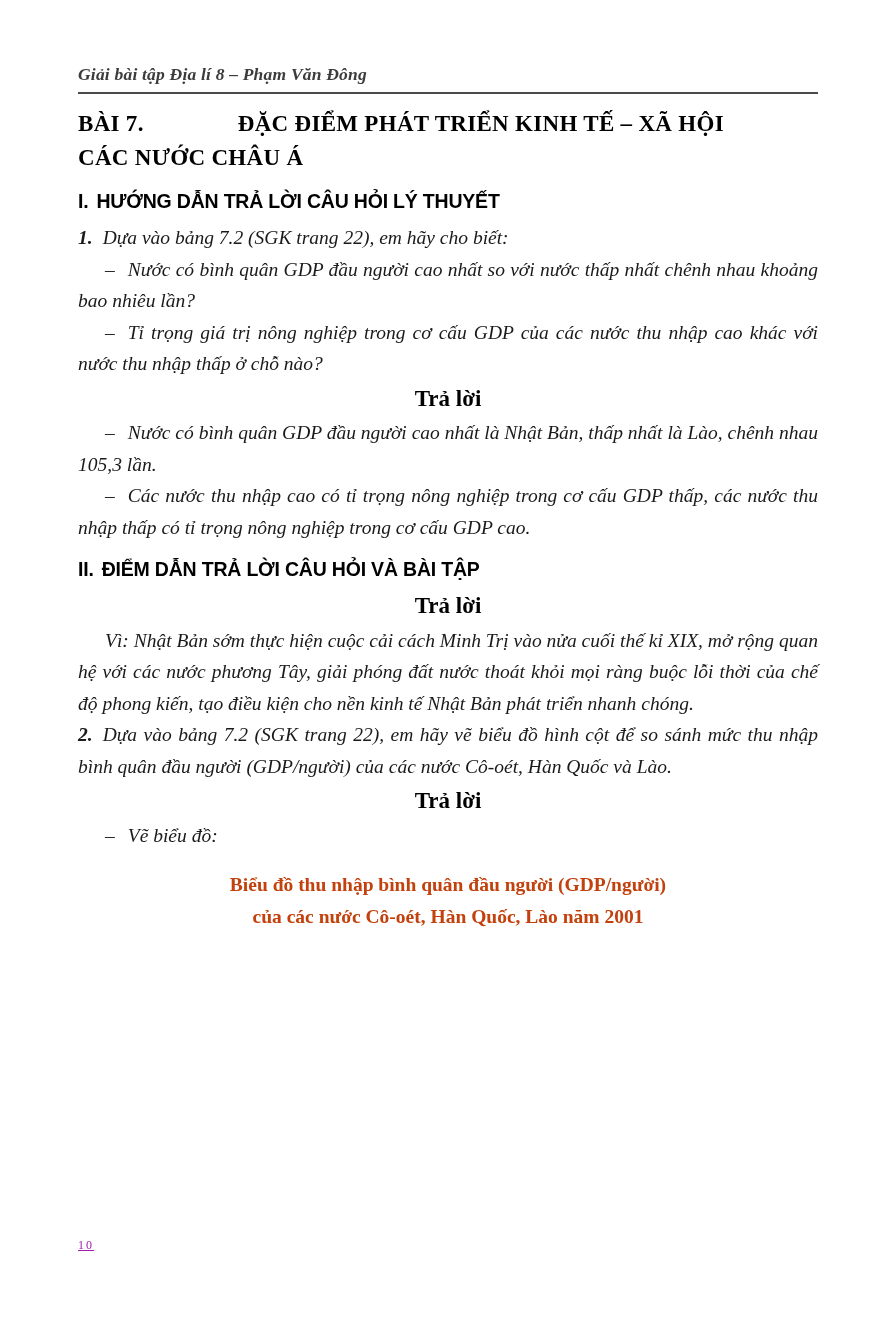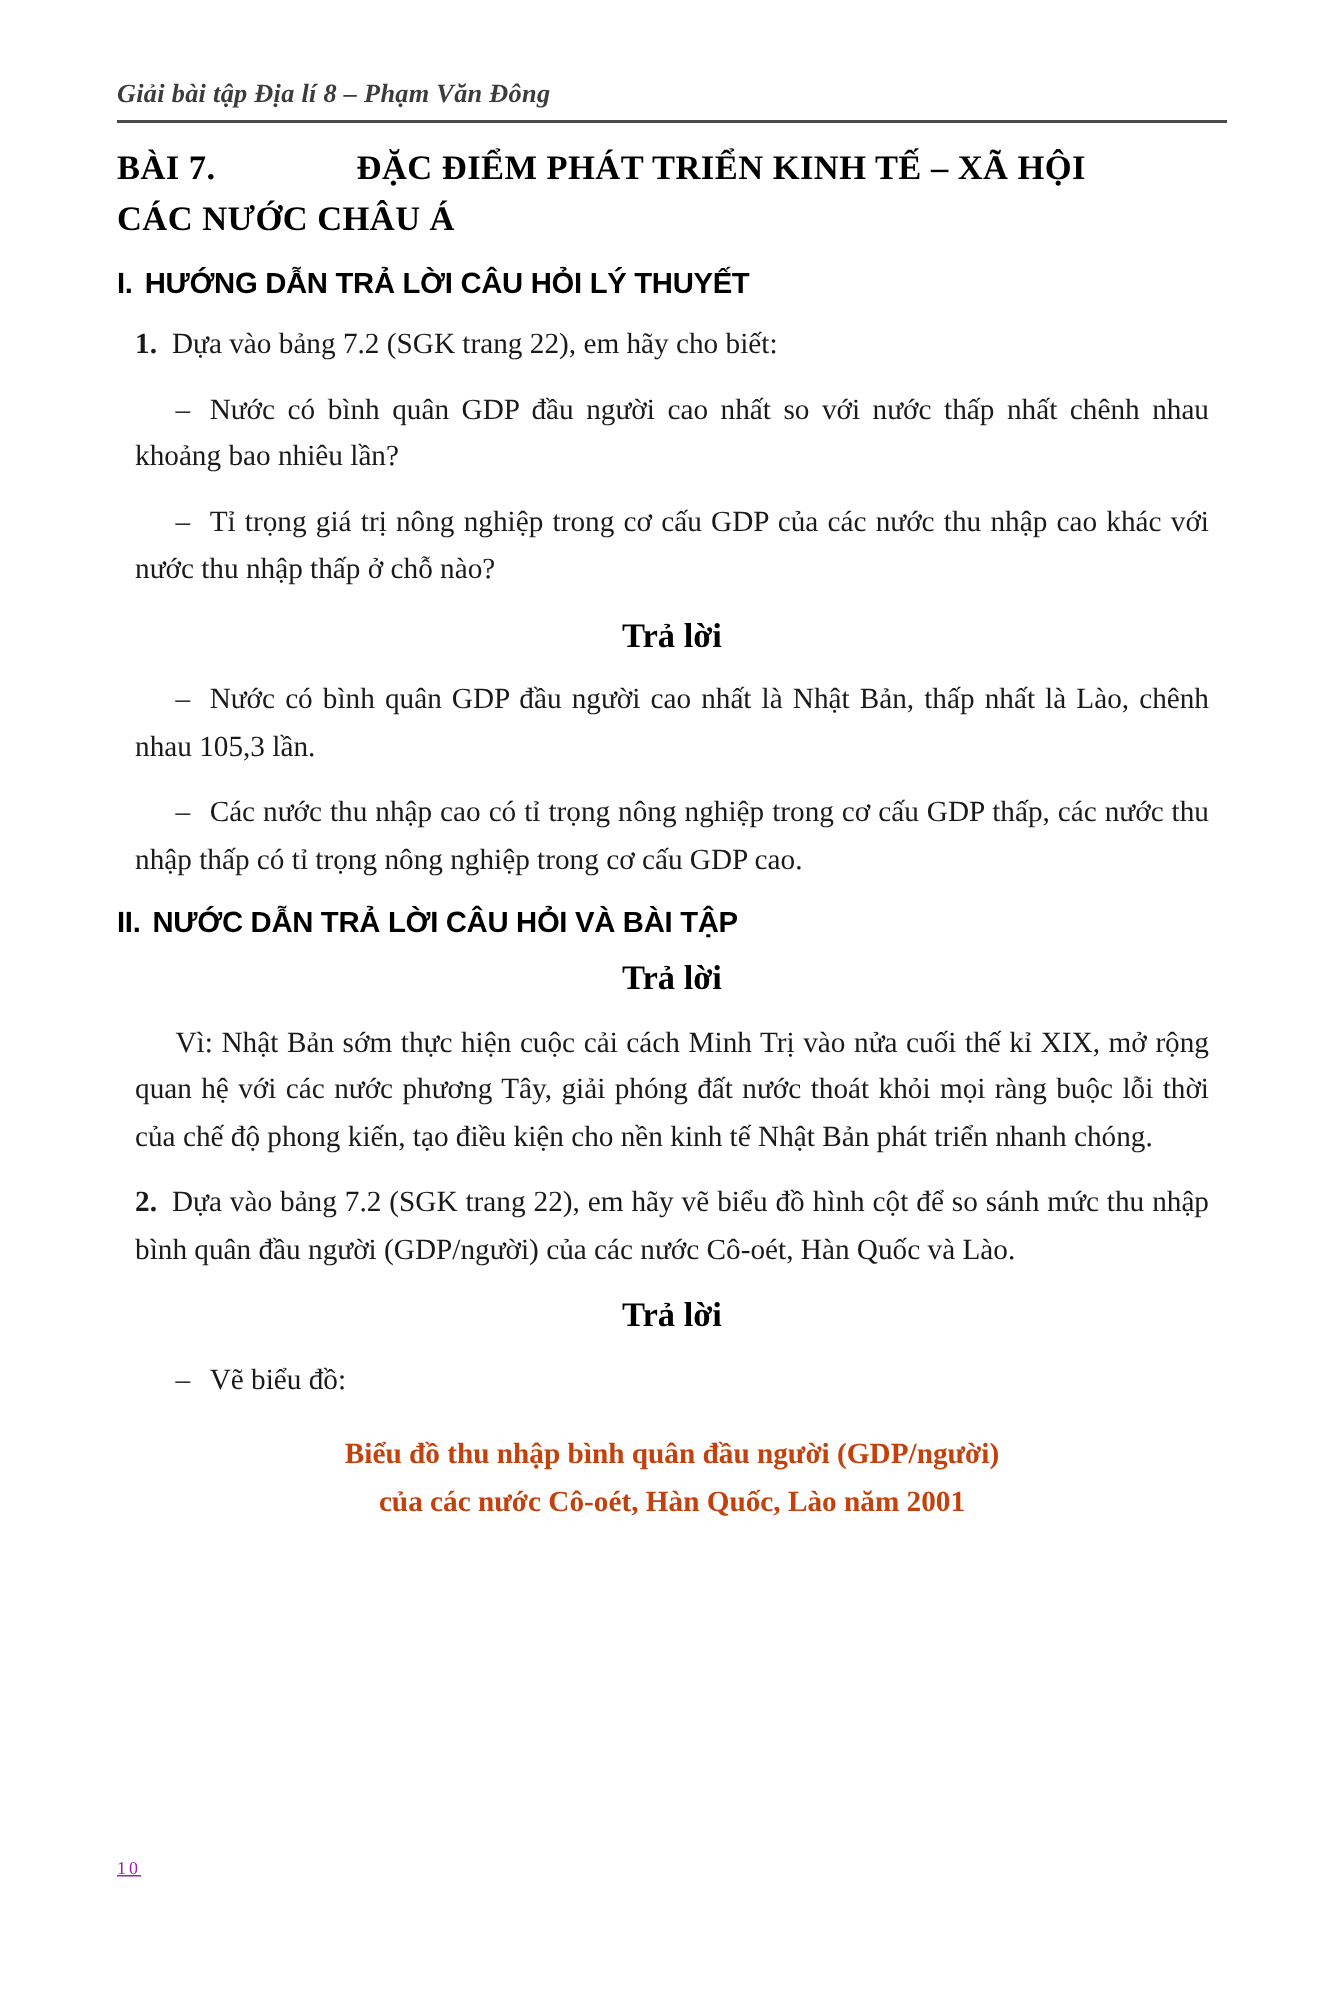--- a/index.html
+++ b/index.html
@@ -8,21 +8,21 @@
     height: 1328px;
     background: #ffffff;
     color: #1a1a1a;
     font-family: "Liberation Serif", "DejaVu Serif", serif;
     position: relative;
     overflow: hidden;
   }
   .page {
     position: absolute;
     left: 78px;
-    top: 0;
+    top: 12px;
     width: 740px;
   }
   
   .running-header {
     margin-top: 52px;
     font-family: "Liberation Serif", serif;
     font-weight: bold;
     font-style: italic;
     font-size: 17.5px;
     color: #3c3c3c;
@@ -63,21 +63,22 @@
     margin-top: 13px;
     margin-bottom: 8px;
     letter-spacing: -0.2px;
   }
   .section-heading .numeral { margin-right: 8px; }
   
   .para {
     font-size: 19.5px;
     line-height: 31.5px;
     text-align: justify;
-    margin: 12px;
+    margin: 0;
+    font-style: italic;
   }
   .para.indent { text-indent: 27px; }
   .q-number {
     font-weight: bold;
     margin-right: 10px;
   }
   .dash { margin-right: 13px; }
   
   .answer-heading {
     text-align: center;
@@ -141,21 +142,21 @@
 
   <p class="para indent">
     <span class="dash">–</span><span>Nước có bình quân GDP đầu người cao nhất là Nhật Bản, thấp nhất là Lào, chênh nhau 105,3 lần.</span>
   </p>
 
   <p class="para indent">
     <span class="dash">–</span><span>Các nước thu nhập cao có tỉ trọng nông nghiệp trong cơ cấu GDP thấp, các nước thu nhập thấp có tỉ trọng nông nghiệp trong cơ cấu GDP cao.</span>
   </p>
 
   <div class="section-heading">
-    <span class="numeral">II.</span><span>NƯỚC DẪN TRẢ LỜI CÂU HỎI VÀ BÀI TẬP</span>
+    <span class="numeral">II.</span><span>ĐIỂM DẪN TRẢ LỜI CÂU HỎI VÀ BÀI TẬP</span>
   </div>
 
 
   <div class="answer-heading">Trả lời</div>
 
   <p class="para indent">Vì: Nhật Bản sớm thực hiện cuộc cải cách Minh Trị vào nửa cuối thế kỉ XIX, mở rộng quan hệ với các nước phương Tây, giải phóng đất nước thoát khỏi mọi ràng buộc lỗi thời của chế độ phong kiến, tạo điều kiện cho nền kinh tế Nhật Bản phát triển nhanh chóng.</p>
 
   <p class="para">
     <span class="q-number">2.</span><span>Dựa vào bảng 7.2 (SGK trang 22), em hãy vẽ biểu đồ hình cột để so sánh mức thu nhập bình quân đầu người (GDP/người) của các nước Cô-oét, Hàn Quốc và Lào.</span>
   </p>

